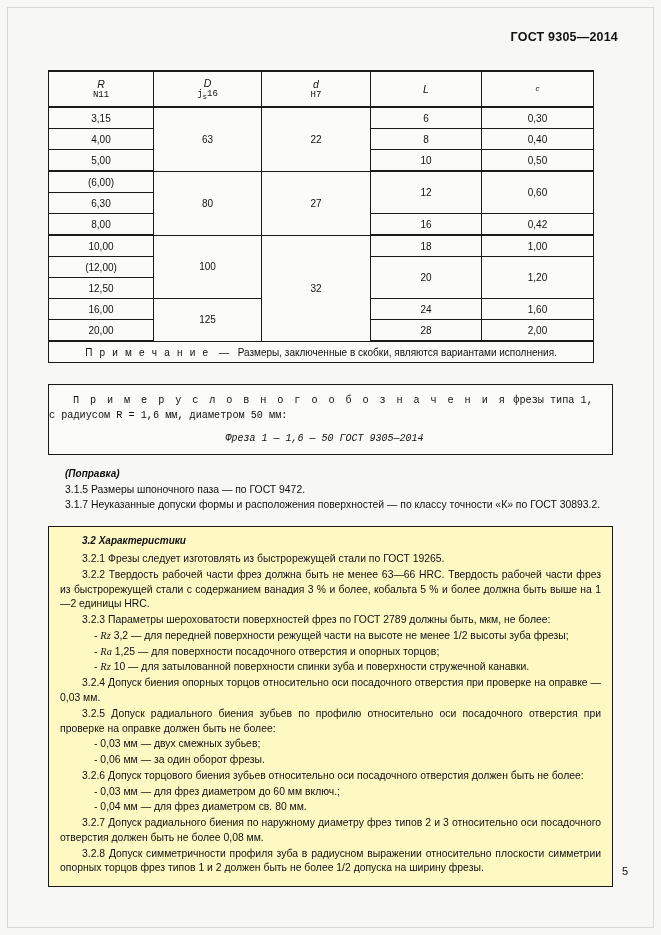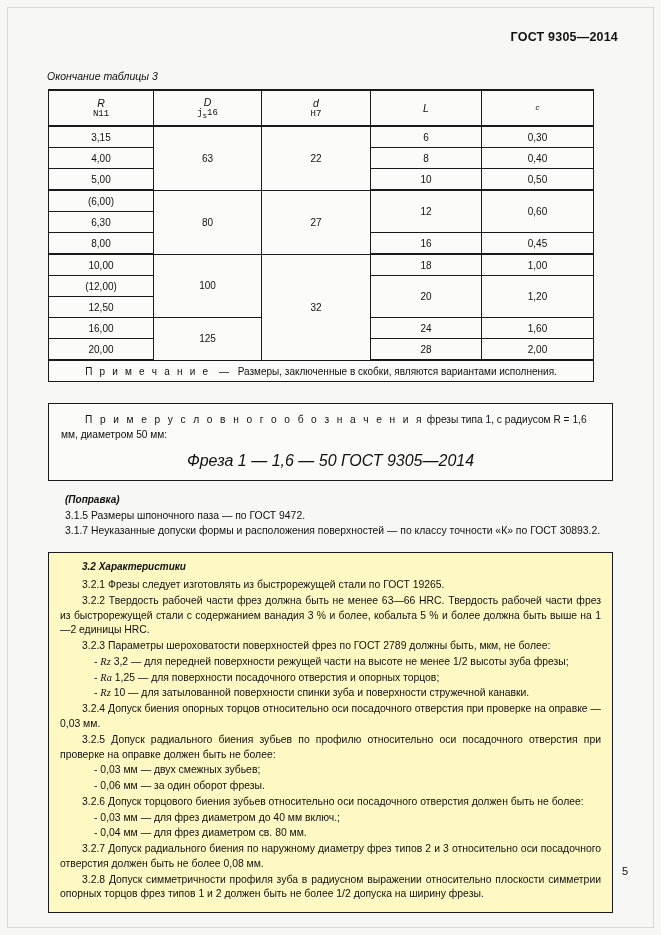--- a/index.html
+++ b/index.html
@@ -102,34 +102,35 @@
     border-bottom-width: 2px;
   }
   .sp {
     letter-spacing: 2.2px;
   }
 
   
   .example-box {
     margin: 21px 7px 0 7px;
     border: 1px solid #1a1a1a;
-    padding: 9px 12px 10px 12px;
+    padding: 9px 12px 10px 0;
     background: #fbfbfa;
+    font-family: Liberation Mono, monospace;
   }
   .example-line {
     font-size: 10.2px;
     line-height: 1.45;
     color: #101010;
     text-indent: 24px;
   }
   .example-line .sp { letter-spacing: 2.4px; }
   .example-formula {
     text-align: center;
     font-style: italic;
-    font-size: 16px;
+    font-size: 10px;
     margin-top: 9px;
     color: #101010;
   }
 
   
   .para-block { margin-top: 13px; }
   .bold-label {
     font-weight: bold;
     font-size: 10px;
     color: #101010;
@@ -174,21 +175,20 @@
 </head>
 <body>
 
 <div class="page">
   <div class="page-frame"></div>
 
   <div class="content">
 
     <div class="doc-header">ГОСТ 9305—2014</div>
 
-    <div class="table-caption">Окончание таблицы 3</div>
 
     <table class="dims">
       <thead>
         <tr>
           <th style="width:104px">
             <span class="hd-main">R</span>
             <span class="hd-sub">N11</span>
           </th>
           <th style="width:107px">
             <span class="hd-main">D</span>
@@ -231,21 +231,21 @@
           <td rowspan="3" class="grp-bot">27</td>
           <td rowspan="2">12</td>
           <td rowspan="2">0,60</td>
         </tr>
         <tr>
           <td>6,30</td>
         </tr>
         <tr class="grp-end">
           <td>8,00</td>
           <td>16</td>
-          <td>0,45</td>
+          <td>0,42</td>
         </tr>
 
         <tr>
           <td>10,00</td>
           <td rowspan="3">100</td>
           <td rowspan="5" class="grp-bot">32</td>
           <td>18</td>
           <td>1,00</td>
         </tr>
         <tr>
@@ -301,21 +301,21 @@
       <p class="para dash">- <em>Rz</em><span> 3,2 — для передней поверхности режущей части на высоте не менее 1/2 высоты зуба фрезы;</span></p>
       <p class="para dash">- <em>Ra</em><span> 1,25 — для поверхности посадочного отверстия и опорных торцов;</span></p>
       <p class="para dash">- <em>Rz</em><span> 10 — для затылованной поверхности спинки зуба и поверхности стружечной канавки.</span></p>
 
       <p class="para">3.2.4 Допуск биения опорных торцов относительно оси посадочного отверстия при проверке на оправке — 0,03 мм.</p>
       <p class="para">3.2.5 Допуск радиального биения зубьев по профилю относительно оси посадочного отверстия при проверке на оправке должен быть не более:</p>
       <p class="para dash">- 0,03 мм — двух смежных зубьев;</p>
       <p class="para dash">- 0,06 мм — за один оборот фрезы.</p>
 
       <p class="para">3.2.6 Допуск торцового биения зубьев относительно оси посадочного отверстия должен быть не более:</p>
-      <p class="para dash">- 0,03 мм — для фрез диаметром до 40 мм включ.;</p>
+      <p class="para dash">- 0,03 мм — для фрез диаметром до 60 мм включ.;</p>
       <p class="para dash">- 0,04 мм — для фрез диаметром св. 80 мм.</p>
 
       <p class="para">3.2.7 Допуск радиального биения по наружному диаметру фрез типов 2 и 3 относительно оси посадочного отверстия должен быть не более 0,08 мм.</p>
       <p class="para">3.2.8 Допуск симметричности профиля зуба в радиусном выражении относительно плоскости симметрии опорных торцов фрез типов 1 и 2 должен быть не более 1/2 допуска на ширину фрезы.</p>
     </div>
 
   </div>
 
   <div class="page-number">5</div>
 </div>

